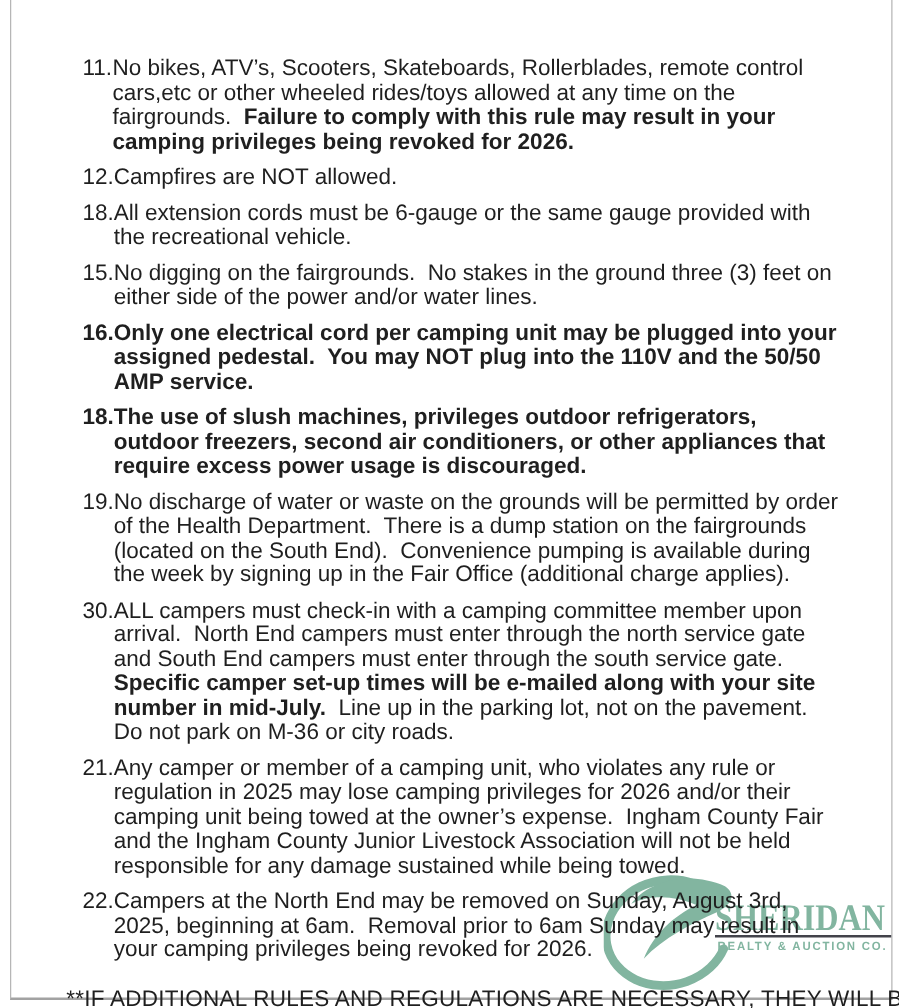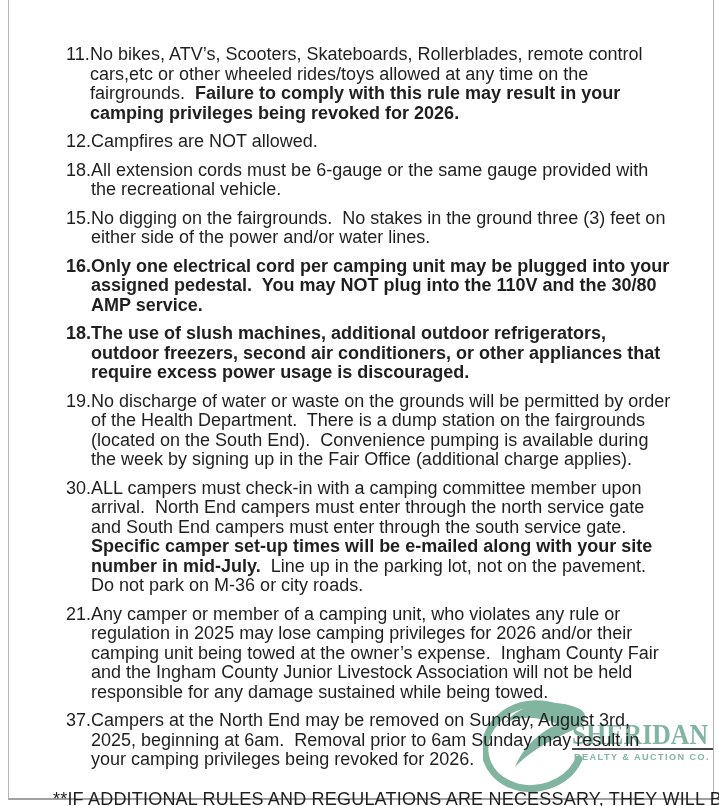--- a/index.html
+++ b/index.html
@@ -51,40 +51,40 @@
         <div class="rule">
           <div class="rule-num">18.</div>
           <div class="rule-text"><span>All extension cords must be 6-gauge or the same gauge provided with the recreational vehicle.</span></div>
         </div>
         <div class="rule">
           <div class="rule-num">15.</div>
           <div class="rule-text"><span>No digging on the fairgrounds.  No stakes in the ground three (3) feet on either side of the power and/or water lines.</span></div>
         </div>
         <div class="rule bold">
           <div class="rule-num">16.</div>
-          <div class="rule-text"><span class="b">Only one electrical cord per camping unit may be plugged into your assigned pedestal.  You may NOT plug into the 110V and the 30/80 AMP service.</span></div>
+          <div class="rule-text"><span class="b">Only one electrical cord per camping unit may be plugged into your assigned pedestal.  You may NOT plug into the 110V and the 50/50 AMP service.</span></div>
         </div>
         <div class="rule bold">
           <div class="rule-num">18.</div>
-          <div class="rule-text"><span class="b">The use of slush machines, additional outdoor refrigerators, outdoor freezers, second air conditioners, or other appliances that require excess power usage is discouraged.</span></div>
+          <div class="rule-text"><span class="b">The use of slush machines, privileges outdoor refrigerators, outdoor freezers, second air conditioners, or other appliances that require excess power usage is discouraged.</span></div>
         </div>
         <div class="rule">
           <div class="rule-num">19.</div>
           <div class="rule-text"><span>No discharge of water or waste on the grounds will be permitted by order of the Health Department.  There is a dump station on the fairgrounds (located on the South End).  Convenience pumping is available during the week by signing up in the Fair Office (additional charge applies).</span></div>
         </div>
         <div class="rule">
           <div class="rule-num">30.</div>
           <div class="rule-text"><span>ALL campers must check-in with a camping committee member upon arrival.  North End campers must enter through the north service gate and South End campers must enter through the south service gate.  </span><span class="b">Specific camper set-up times will be e-mailed along with your site number in mid-July.</span><span>  Line up in the parking lot, not on the pavement.  Do not park on M-36 or city roads.</span></div>
         </div>
         <div class="rule">
           <div class="rule-num">21.</div>
           <div class="rule-text"><span>Any camper or member of a camping unit, who violates any rule or regulation in 2025 may lose camping privileges for 2026 and/or their camping unit being towed at the owner’s expense.  Ingham County Fair and the Ingham County Junior Livestock Association will not be held responsible for any damage sustained while being towed.</span></div>
         </div>
         <div class="rule">
-          <div class="rule-num">37.</div>
+          <div class="rule-num">22.</div>
           <div class="rule-text"><span>Campers at the North End may be removed on Sunday, August 3rd, 2025, beginning at 6am.  Removal prior to 6am Sunday may result in your camping privileges being revoked for 2026.</span></div>
         </div>
       </div>
 
     <div class="footer">
       <div>**IF ADDITIONAL RULES AND REGULATIONS ARE NECESSARY, THEY WILL BE DISTRIBUTED</div>
     </div>
   </div>
 
 </div>

